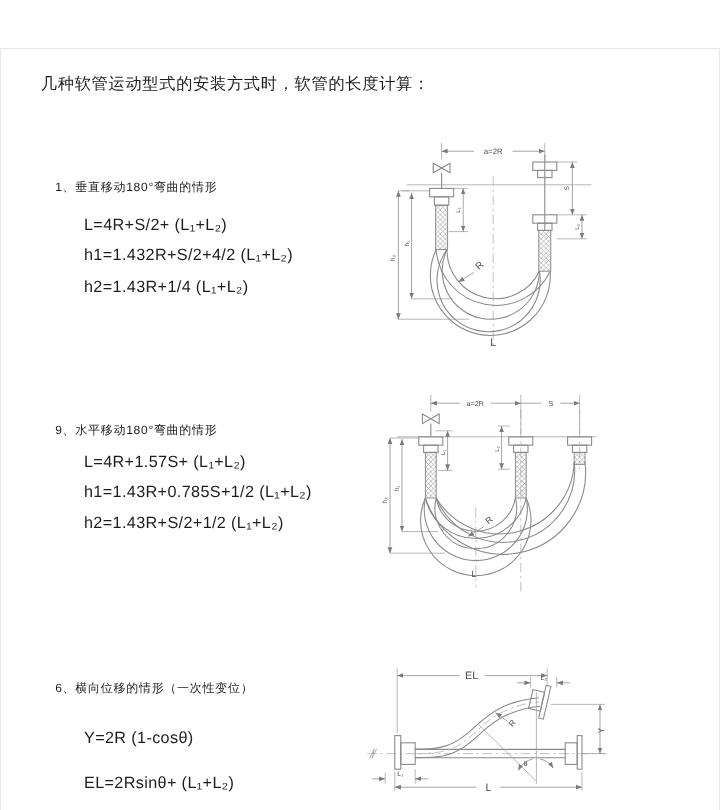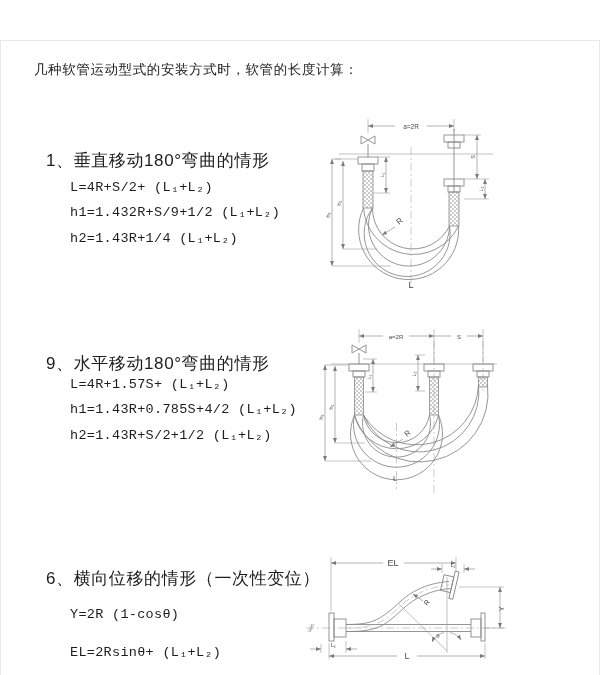--- a/index.html
+++ b/index.html
@@ -1,44 +1,44 @@
 <!DOCTYPE html>
 <html><head>
 <meta charset="utf-8">
 <style>
   html,body{margin:0;padding:0;background:#fff;}
   .page{position:relative;width:600px;height:675px;background:#ffffff;
         font-family:"Liberation Sans","DejaVu Sans",sans-serif;
         border:1px solid #e8e8e8;box-sizing:border-box;overflow:hidden;color:#1d1d1d;margin-top:40px;}
   .title{position:absolute;left:33px;top:20px;font-size:13.5px;letter-spacing:.6px;color:#1d1d1d;white-space:nowrap;}
-  .sec-h{position:absolute;left:45px;font-size:17px;letter-spacing:.6px;color:#1d1d1d;white-space:nowrap;}
-  .formula{position:absolute;left:69px;font-size:13.5px;letter-spacing:.3px;color:#1d1d1d;white-space:nowrap;font-family:Liberation Mono, monospace;}
+  .sec-h{position:absolute;left:45px;font-size:10px;letter-spacing:.6px;color:#1d1d1d;white-space:nowrap;}
+  .formula{position:absolute;left:69px;font-size:13.5px;letter-spacing:.3px;color:#1d1d1d;white-space:nowrap;}
   svg{position:absolute;overflow:visible;}
   svg text{font-family:"Liberation Sans","DejaVu Sans",sans-serif;fill:#4a4a4a;}
   .obj{stroke:#8a8a8a;stroke-width:.9;fill:none;}
   .thin{stroke:#9b9b9b;stroke-width:.6;fill:none;}
   .dim{stroke:#939393;stroke-width:.7;fill:none;}
   .cl{stroke:#a8a8a8;stroke-width:.6;fill:none;stroke-dasharray:8 3 2 3;}
   .hatchrect{stroke:#8a8a8a;stroke-width:.8;}
 </style>
 </head>
 <body>
 
 <div class="page">
 
   <div class="title">几种软管运动型式的安装方式时，软管的长度计算：</div>
 
   <div class="sec-h" style="top:108px">1、垂直移动180°弯曲的情形</div>
   <div class="formula" style="top:139px">L=4R+S/2+ (L₁+L₂)</div>
-  <div class="formula" style="top:164px">h1=1.432R+S/9+1/2 (L₁+L₂)</div>
+  <div class="formula" style="top:164px">h1=1.432R+S/2+4/2 (L₁+L₂)</div>
   <div class="formula" style="top:190px">h2=1.43R+1/4 (L₁+L₂)</div>
 
   <div class="sec-h" style="top:311px">9、水平移动180°弯曲的情形</div>
   <div class="formula" style="top:336px">L=4R+1.57S+ (L₁+L₂)</div>
-  <div class="formula" style="top:361px">h1=1.43R+0.785S+4/2 (L₁+L₂)</div>
+  <div class="formula" style="top:361px">h1=1.43R+0.785S+1/2 (L₁+L₂)</div>
   <div class="formula" style="top:387px">h2=1.43R+S/2+1/2 (L₁+L₂)</div>
 
   <div class="sec-h" style="top:526px">6、横向位移的情形（一次性变位）</div>
   <div class="formula" style="top:566px">Y=2R (1-cosθ)</div>
   <div class="formula" style="top:604px">EL=2Rsinθ+ (L₁+L₂)</div>
 
   <svg style="left:310px;top:70px" width="280" height="190" viewBox="0 0 280 190">
     <defs>
       <marker id="d1a" viewBox="0 0 10 10" refX="9" refY="5" markerWidth="8" markerHeight="8" orient="auto-start-reverse">
         <path d="M0,1.5 L9,5 L0,8.5 z" fill="#7a7a7a"></path>

